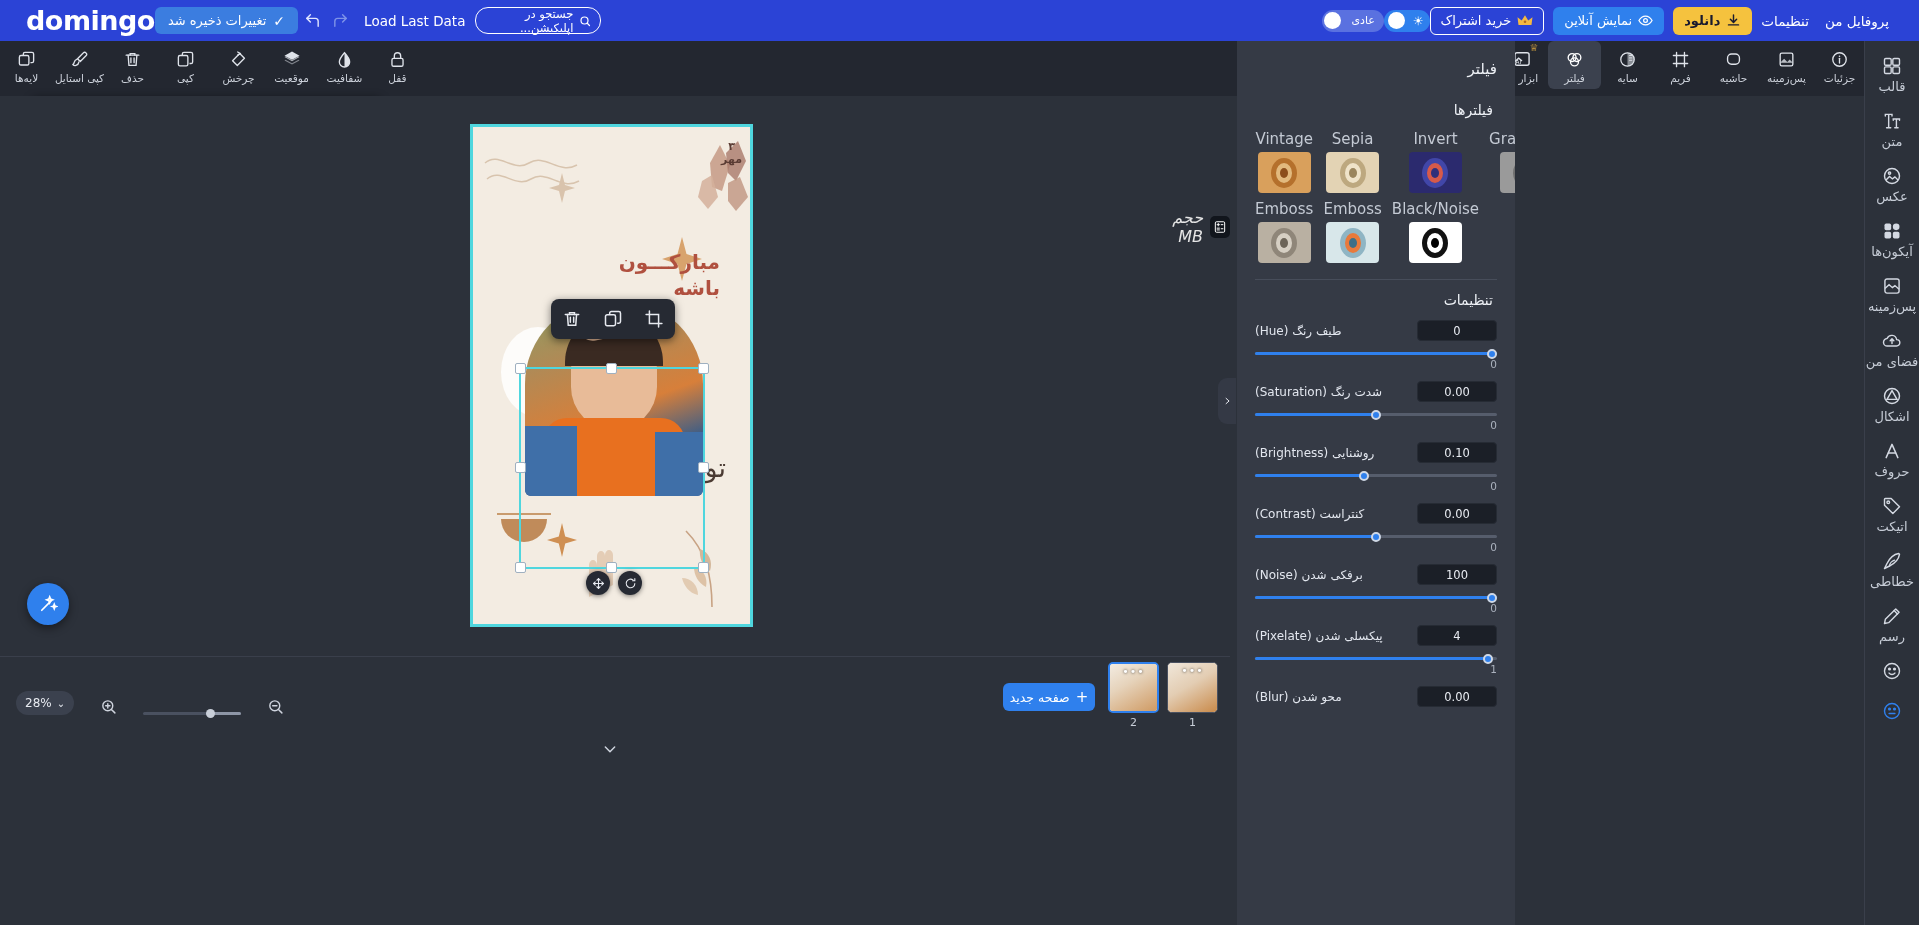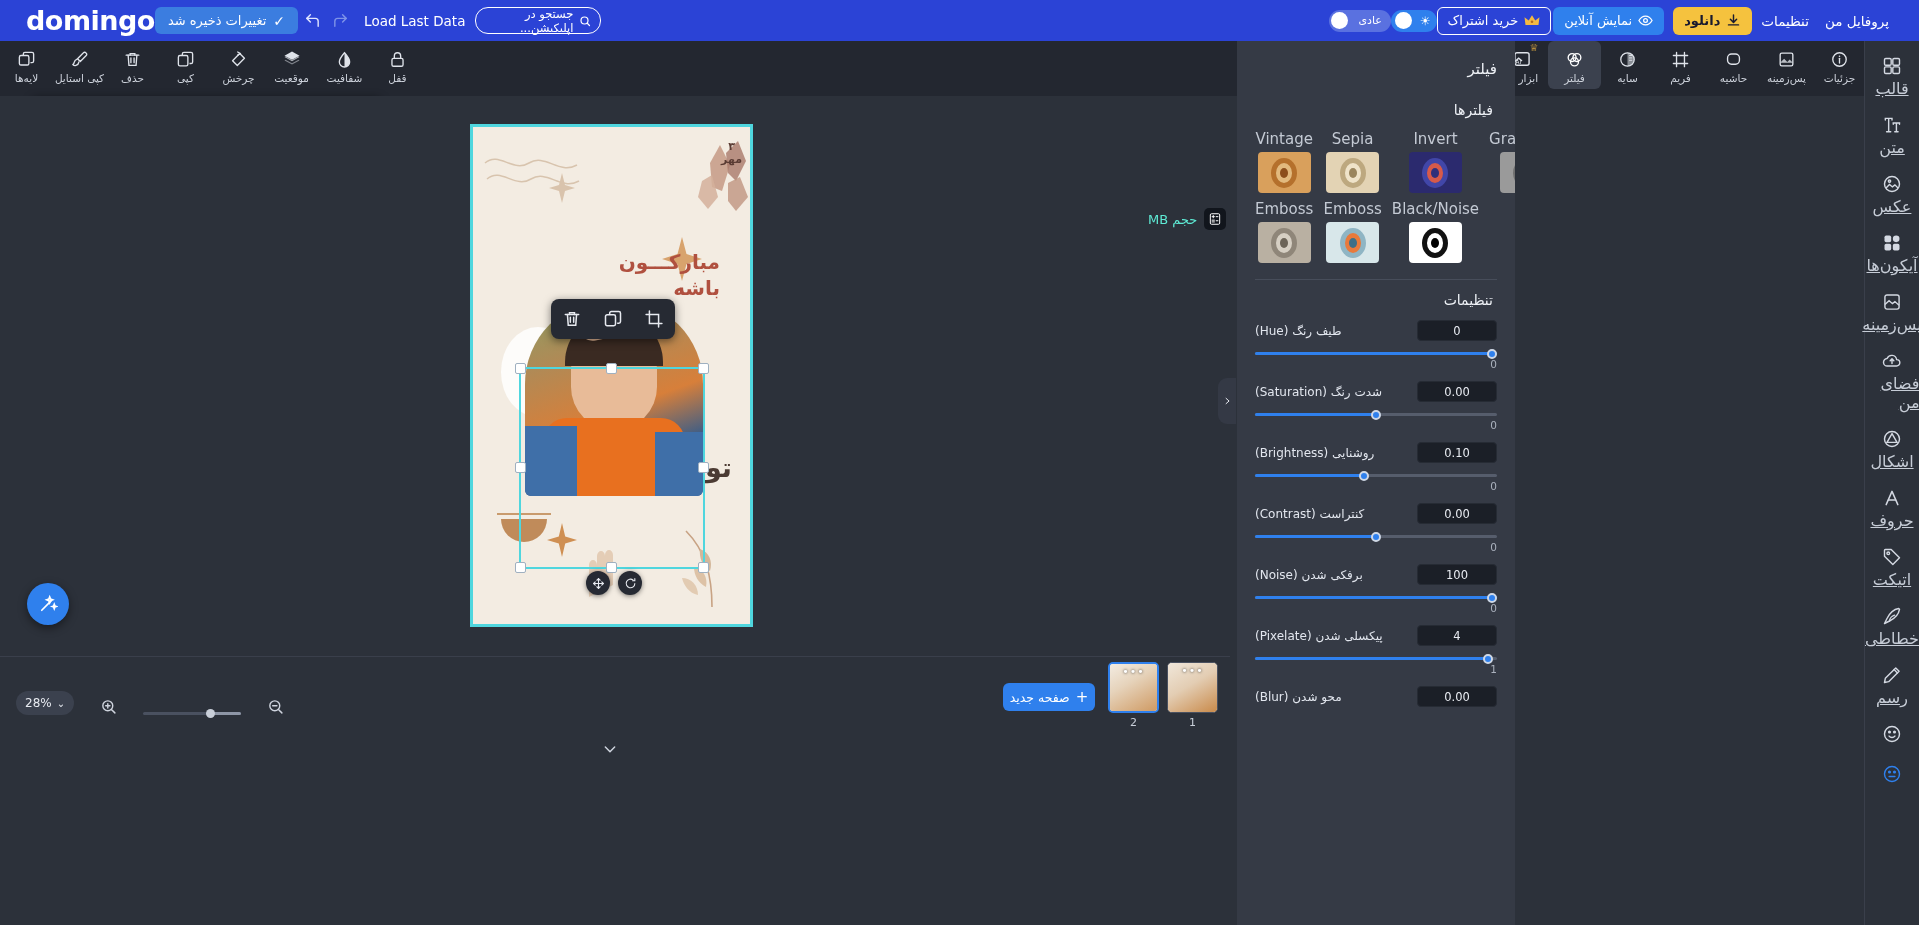--- a/index.html
+++ b/index.html
@@ -55,21 +55,21 @@
   .tgl.light { background: #5a71e0; padding-right: 3px; gap: 6px; }
   .tgl.dark  { background: #2f80ed; padding-left: 4px; gap: 4px; }
   .tgl .knob { width: 17px; height: 17px; border-radius: 50%; background:#fff; flex:none; }
   .tgl .tlabel { font-size: 11px; color:#fff; padding: 0 6px 0 4px; }
   .tgl .sun { font-size: 12px; color:#ffffff; padding: 0 4px; }
 
   .btn-outline {
     height: 28px; border: 1px solid #ffffff; border-radius: 6px; color:#fff;
     display:flex; align-items:center; gap:6px; padding: 0 10px;
     font-size: 13px; white-space: nowrap; flex-direction: row-reverse;
-    margin-right: 2px;
+    margin-right: 9px;
   }
   .btn-blue {
     height: 28px; background:#2f80ed; border-radius: 6px; color:#fff;
     display:flex; align-items:center; gap:6px; padding: 0 11px;
     font-size: 13px; white-space: nowrap; flex-direction: row-reverse;
     margin-right: 9px;
   }
   .btn-yellow {
     height: 28px; background:#f5c23e; border-radius: 6px; color:#1a1a2e;
     display:flex; align-items:center; gap:6px; padding: 0 11px;
@@ -287,21 +287,21 @@
     position:absolute; right: 0; top: 41px; width: 55px; height: 884px;
     background: #2c313a; border-left: 1px solid #3a3f4b;
     display:flex; flex-direction:column; align-items:center;
     padding-top: 14px; gap: 16px;
   }
   .rail-item {
     display:flex; flex-direction:column; align-items:center; gap: 3px;
     cursor:pointer; width: 55px;
   }
   .rail-item .ricon { color:#d4d9e2; height: 21px; display:flex; align-items:center; }
-  .rail-item .rlbl { font-size: 16px; color:#c6ccd6;text-decoration:underline; }
+  .rail-item .rlbl { font-size: 13px; color:#c6ccd6; }
   .rail-item.active .ricon { color:#2f80ed; }
   .rail-item.active .rlbl { color:#2f80ed; }
 
   .svgi { display:block; }
 </style>
 </head>
 <body>
 
 <div id="topbar">
   <div id="brand">domingo</div>
@@ -601,21 +601,21 @@
       <path d="M13 0l3 12 10 3-10 3-3 12-3-12-10-3 10-3z" fill="#d9c3ac"></path>
     </svg>
     <svg class="deco" style="right:48px; top:110px;" width="40" height="44" viewBox="0 0 40 44">
       <path d="M20 0l4.5 17L40 22l-15.5 5L20 44l-4.5-17L0 22l15.5-5z" fill="#d8a36d"></path>
     </svg>
 
     <div class="deco" style="right:30px; top:122px; font-size:20px; font-weight:bold; color:#b0503f; line-height:1.3;">
       <div>مبارکـــون</div>
       <div>باشه</div>
     </div>
-    <div class="deco" style="right:18px; top:325px; font-size:27px; font-weight:bold; color:#4b3b33;">تو</div>
+    <div class="deco" style="right:24px; top:325px; font-size:27px; font-weight:normal; color:#4b3b33;">تو</div>
 
     <div class="deco" style="left:28px; top:200px; width:74px; height:90px; background:#fdfcfa; border-radius:50%;"></div>
 
     <div class="deco" style="left:52px; top:173px; width:178px; height:196px; border-radius:84px 84px 6px 6px; overflow:hidden;
                 background:linear-gradient(160deg,#8a9e63 0%,#b08a56 28%,#d77f3a 55%,#2e5a8e 78%,#3c6fa5 100%);">
       <div style="position:absolute; left:46px; top:26px; width:86px; height:104px; border-radius:46px; background:#e8bb98;"></div>
       <div style="position:absolute; left:40px; top:14px; width:98px; height:52px; border-radius:48px 48px 0 0; background:#3a2a22;"></div>
       <div style="position:absolute; left:18px; top:118px; width:142px; height:80px; background:#e8701f; border-radius:24px 24px 0 0;"></div>
       <div style="position:absolute; left:0px; top:126px; width:52px; height:72px; background:#3f6fa8;"></div>
       <div style="position:absolute; right:0px; top:132px; width:48px; height:66px; background:#3f6fa8;"></div>
@@ -686,21 +686,21 @@
           <path d="M12 3v18M3 12h18"></path>
           <polyline points="9 6 12 3 15 6"></polyline>
           <polyline points="9 18 12 21 15 18"></polyline>
           <polyline points="6 9 3 12 6 15"></polyline>
           <polyline points="18 9 21 12 18 15"></polyline>
         </svg>
     </span>
   </div>
 
   <div style="position:absolute; left:1148px; top:112px; display:flex; align-items:center; gap:7px; flex-direction:row-reverse;">
-    <span style="font-size:13px; color:#5eead4;">حجم MB</span>
+    <span style="font-size:16px; color:#e5e5e5;font-style:italic;">حجم MB</span>
     <span style="width:22px; height:22px; background:#11151c; border-radius:5px; display:flex; align-items:center; justify-content:center;">
       <svg width="14" height="14" viewBox="0 0 24 24" fill="none" stroke="#fff" stroke-width="1.7">
           <rect x="4" y="3" width="16" height="18" rx="2"></rect>
           <path d="M7 8h4M9 6v4M14 8h3M14 15h3M7 14h4M7 17h4" stroke-linecap="round"></path>
         </svg>
     </span>
   </div>
 
   <span id="chev-down">
     <svg width="16" height="16" viewBox="0 0 24 24" fill="none" stroke="currentColor" stroke-width="2.2" stroke-linecap="round" stroke-linejoin="round">

